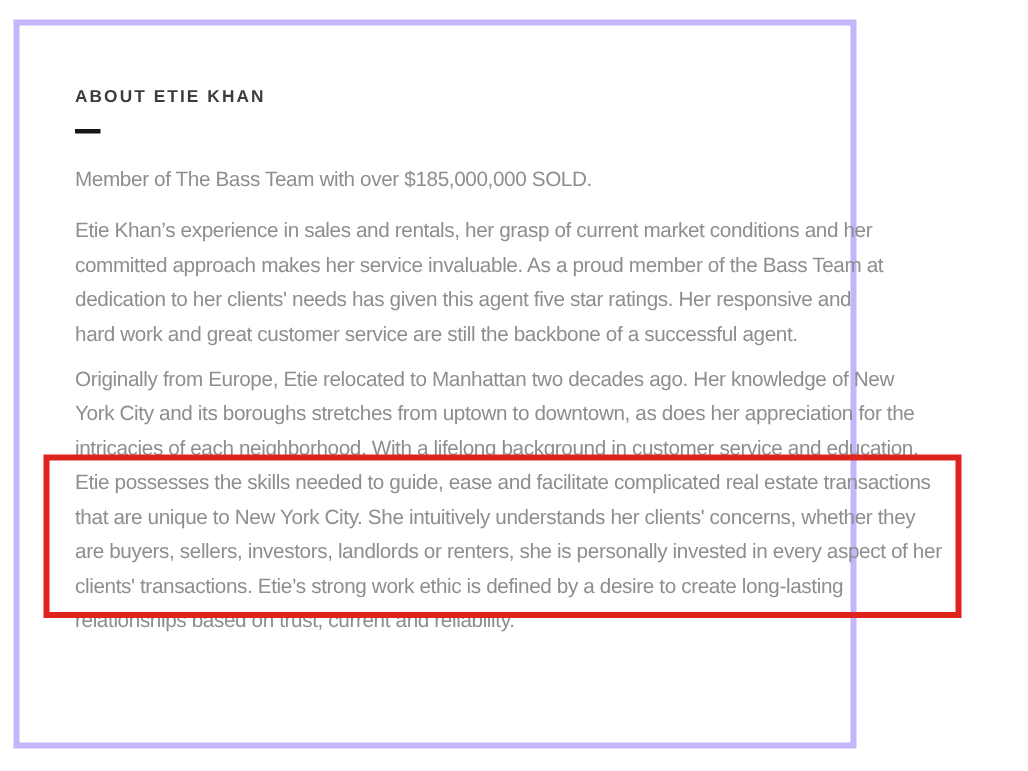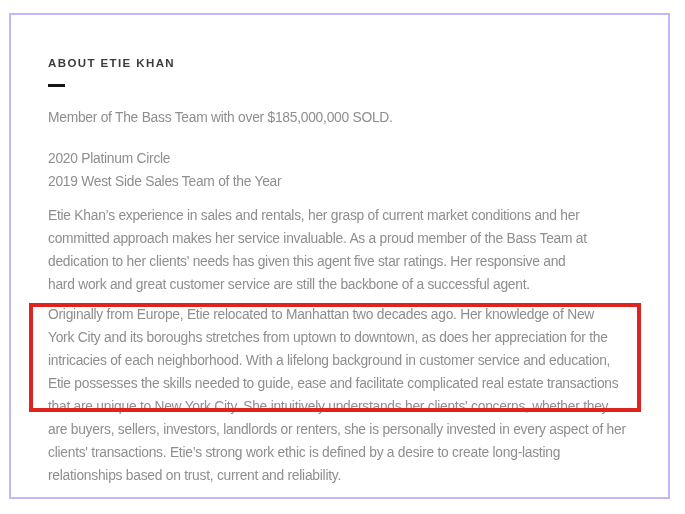--- a/index.html
+++ b/index.html
@@ -9,23 +9,23 @@
     width: 685px;
     height: 514px;
     font-family: "Liberation Sans", sans-serif;
     overflow: hidden;
     position: relative;
   }
   .page-frame {
     position: absolute;
     left: 9px;
     top: 13px;
-    width: 661px;
+    width: 562px;
     height: 486px;
-    border: 2px solid #c4b5fd;
+    border: 4px solid #c4b5fd;
     background: #ffffff;
     box-sizing: border-box;
     padding-left: 30px;
   }
   .content {
     position: absolute;
     left: 37px;
     top: 42px;
     width: 625px;
   }
@@ -74,24 +74,20 @@
   <div class="content">
 
     <h2 class="section-title">ABOUT ETIE KHAN</h2>
 
     <div class="title-underline"></div>
 
     <div class="body-text intro-block">
       <div class="line">Member of The Bass Team with over $185,000,000 SOLD.</div>
     </div>
 
-    <div class="body-text awards-block">
-      <div class="line">2020 Platinum Circle</div>
-      <div class="line">2019 West Side Sales Team of the Year</div>
-    </div>
 
     <div class="body-text para-1">
       <div class="line">Etie Khan’s experience in sales and rentals, her grasp of current market conditions and her</div>
       <div class="line">committed approach makes her service invaluable. As a proud member of the Bass Team at</div>
       <div class="line">dedication to her clients' needs has given this agent five star ratings. Her responsive and</div>
       <div class="line">hard work and great customer service are still the backbone of a successful agent.</div>
     </div>
 
     <div class="body-text para-2">
       <div class="line">Originally from Europe, Etie relocated to Manhattan two decades ago. Her knowledge of New</div>

